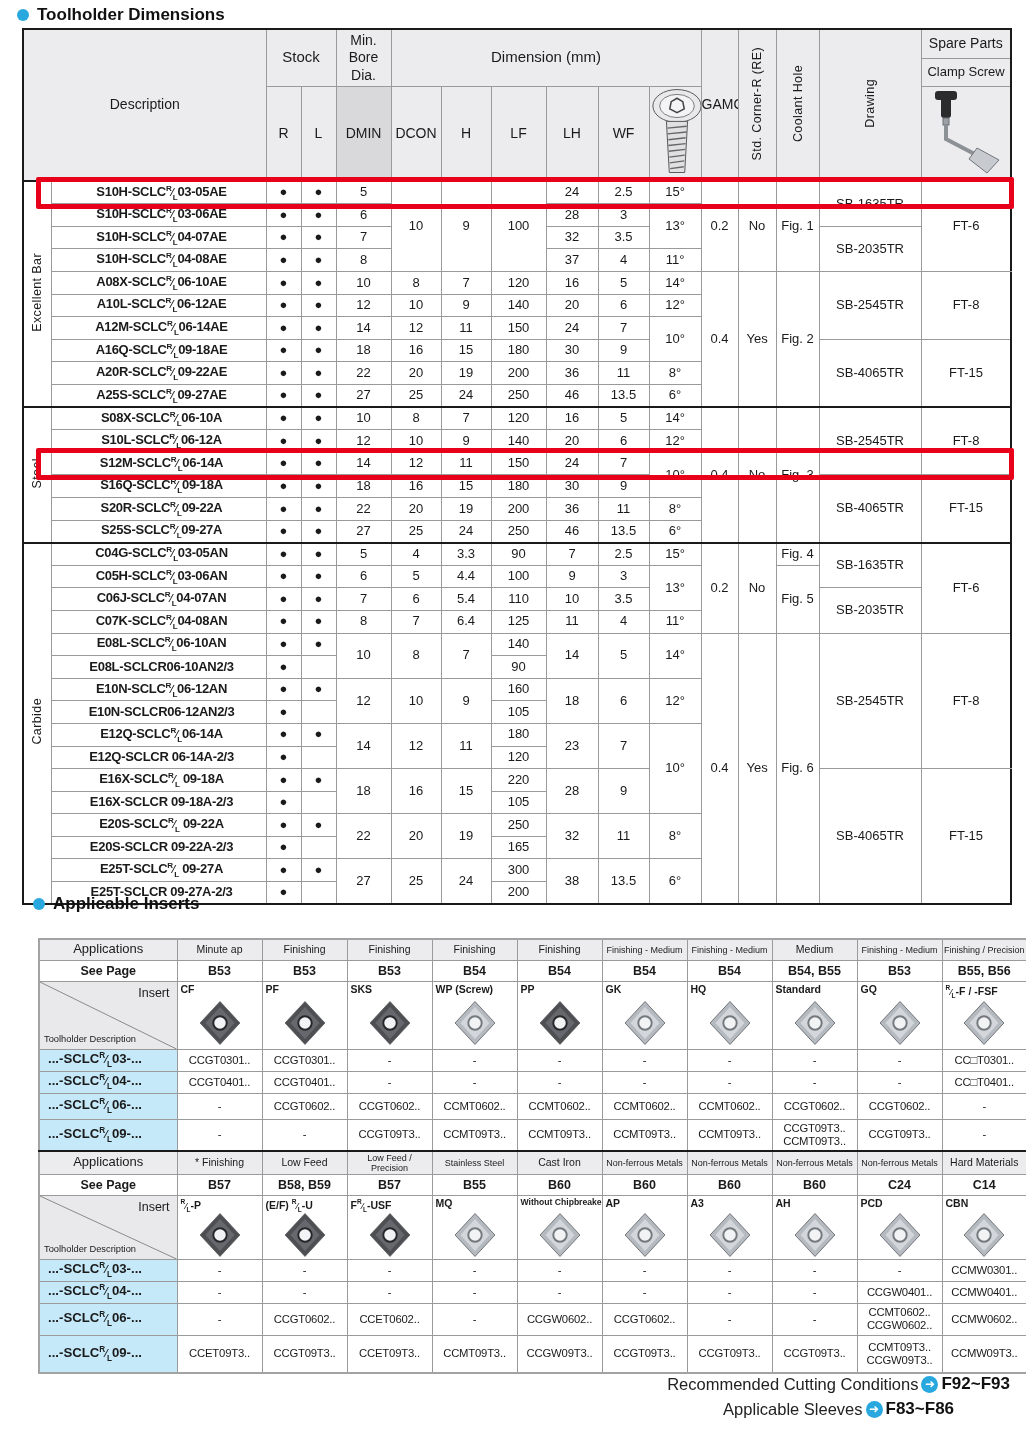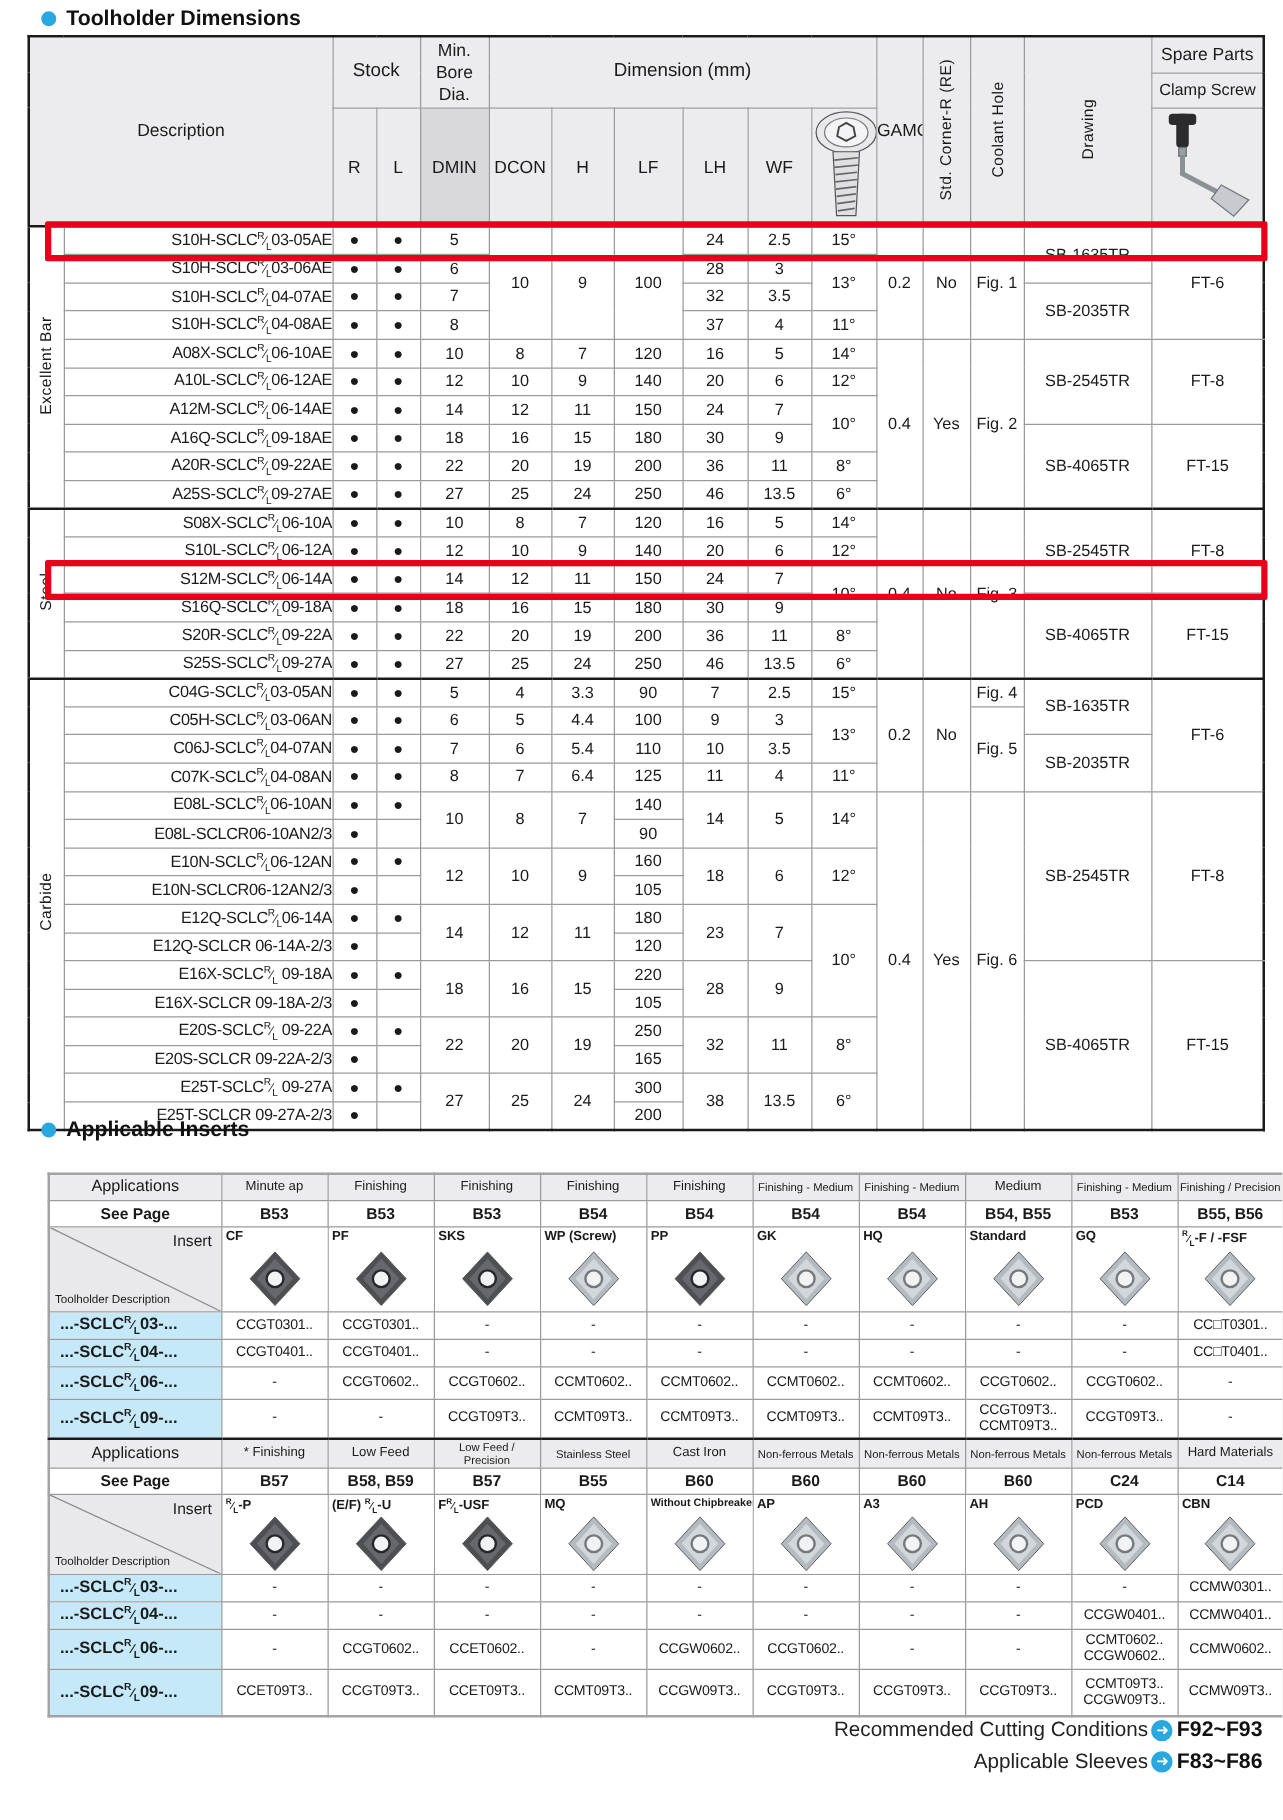--- a/index.html
+++ b/index.html
@@ -20,21 +20,21 @@
   th.deschead{background:#d9d9db;font-size:15px;}
   th.minbore{background:#d9d9db;font-size:11px;line-height:1.25;}
   th.sub{font-size:14px;background:#ececee;}
   th.gamohead{font-size:13px;}
   .vtxt{writing-mode:vertical-rl;transform:rotate(180deg);display:inline-block;
         font-size:12.5px;letter-spacing:.4px;white-space:nowrap;}
   .t1 tbody tr{height:22.6px;}
   .t1 tbody td{font-size:13px;background:#fff;}
   .t1 tbody tr.gstart td{border-top:2px solid #1a1a1a;}
   td.grp{background:#fff;}
-  td.desc{background:#c6e9f9;text-align:right;padding-left:6px;font-weight:normal;
+  td.desc{background:#c6e9f9;text-align:center;padding-left:6px;font-weight:bold;
           font-size:13.2px;letter-spacing:-0.3px;white-space:nowrap;}
   td.dot{font-size:13px;}
   td.dmin{background:#e2e2e4;}
   sup.rlr,sub.rll{font-size:62%;font-weight:inherit;}
   span.rls{font-size:78%;}
   .red-box{position:absolute;border:5px solid #e8001a;border-radius:2px;z-index:9;
            pointer-events:none;background:transparent;}
   
   #t2wrap{position:absolute;top:938px;left:22px;}
   .t2{width:988px;border:2px solid #a3a3a3;margin-left:16px;}
@@ -51,32 +51,32 @@
   td.rowlabel{background:#c6e9f9;text-align:left;padding-left:8px;font-weight:bold;
               font-size:13.2px;white-space:nowrap;}
   .t2 td.val{font-size:11.3px;background:#fff;letter-spacing:-0.2px;}
   .corner{position:relative;background:#e9e9eb;}
   .corner .diag{position:absolute;left:0;top:0;width:100%;height:100%;}
   .corner .c-top{position:absolute;top:4px;right:7px;font-size:12.5px;}
   .corner .c-bot{position:absolute;bottom:4px;left:4px;font-size:9.3px;}
   
   #footnote{position:absolute;left:22px;top:1381px;font-size:11px;font-weight:bold;color:#222;}
   #links{position:absolute;right:16px;top:1374px;text-align:right;}
-  .linkline{display:flex;align-items:center;justify-content:flex-end;gap:3px;margin-bottom:5px;}
+  .linkline{display:flex;align-items:center;justify-content:center;gap:3px;margin-bottom:5px;}
   .linkline .lab{font-size:16.5px;color:#222;}
   .arrow-ic{display:inline-block;width:17px;height:17px;border-radius:50%;background:#29a8e0;
             color:#fff;font-size:12px;line-height:17px;text-align:center;}
   .linkline .pg{font-size:17px;font-weight:bold;color:#111;}
 </style>
 </head>
 <body>
 
 <div id="page">
 
-  <div class="section-title" style="top:5px;left:33px;">
+  <div class="section-title" style="top:5px;left:17px;">
     <span class="bullet"></span>
     <span>Toolholder Dimensions</span>
   </div>
 
   <div id="t1wrap">
     <table class="t1">
       <colgroup>
         <col style="width:28px">
           <col style="width:215px">
           <col style="width:35px">

